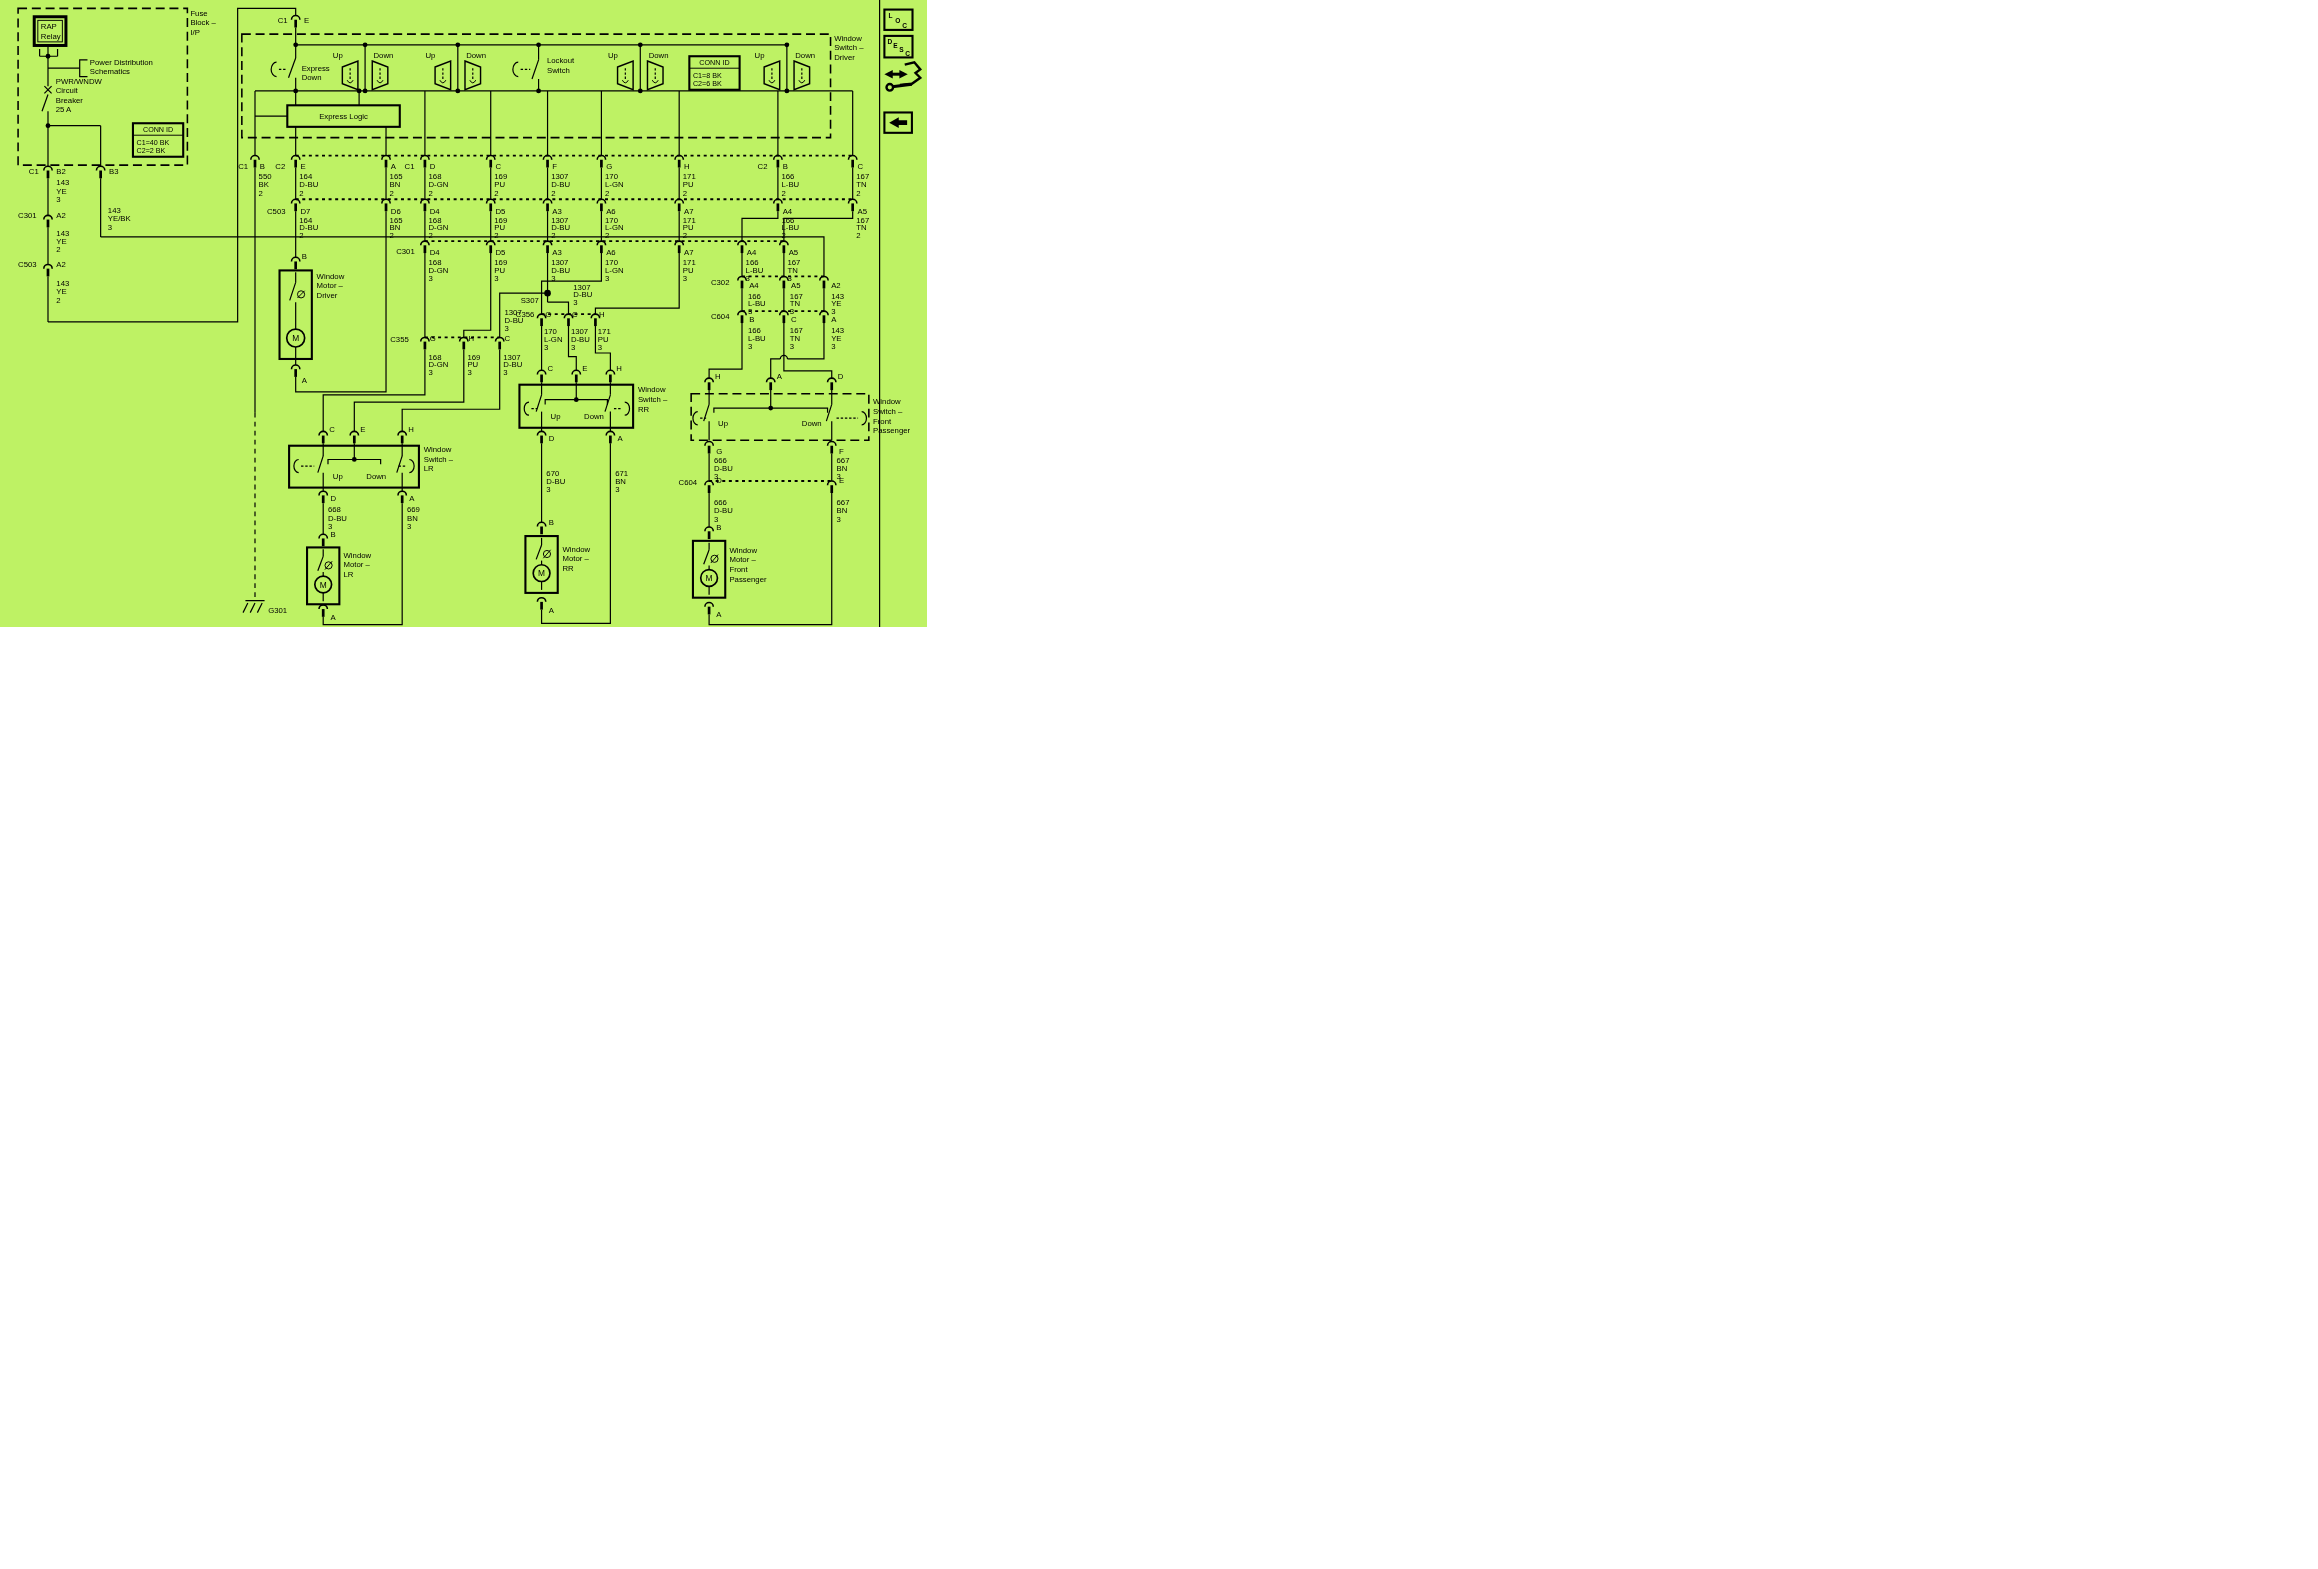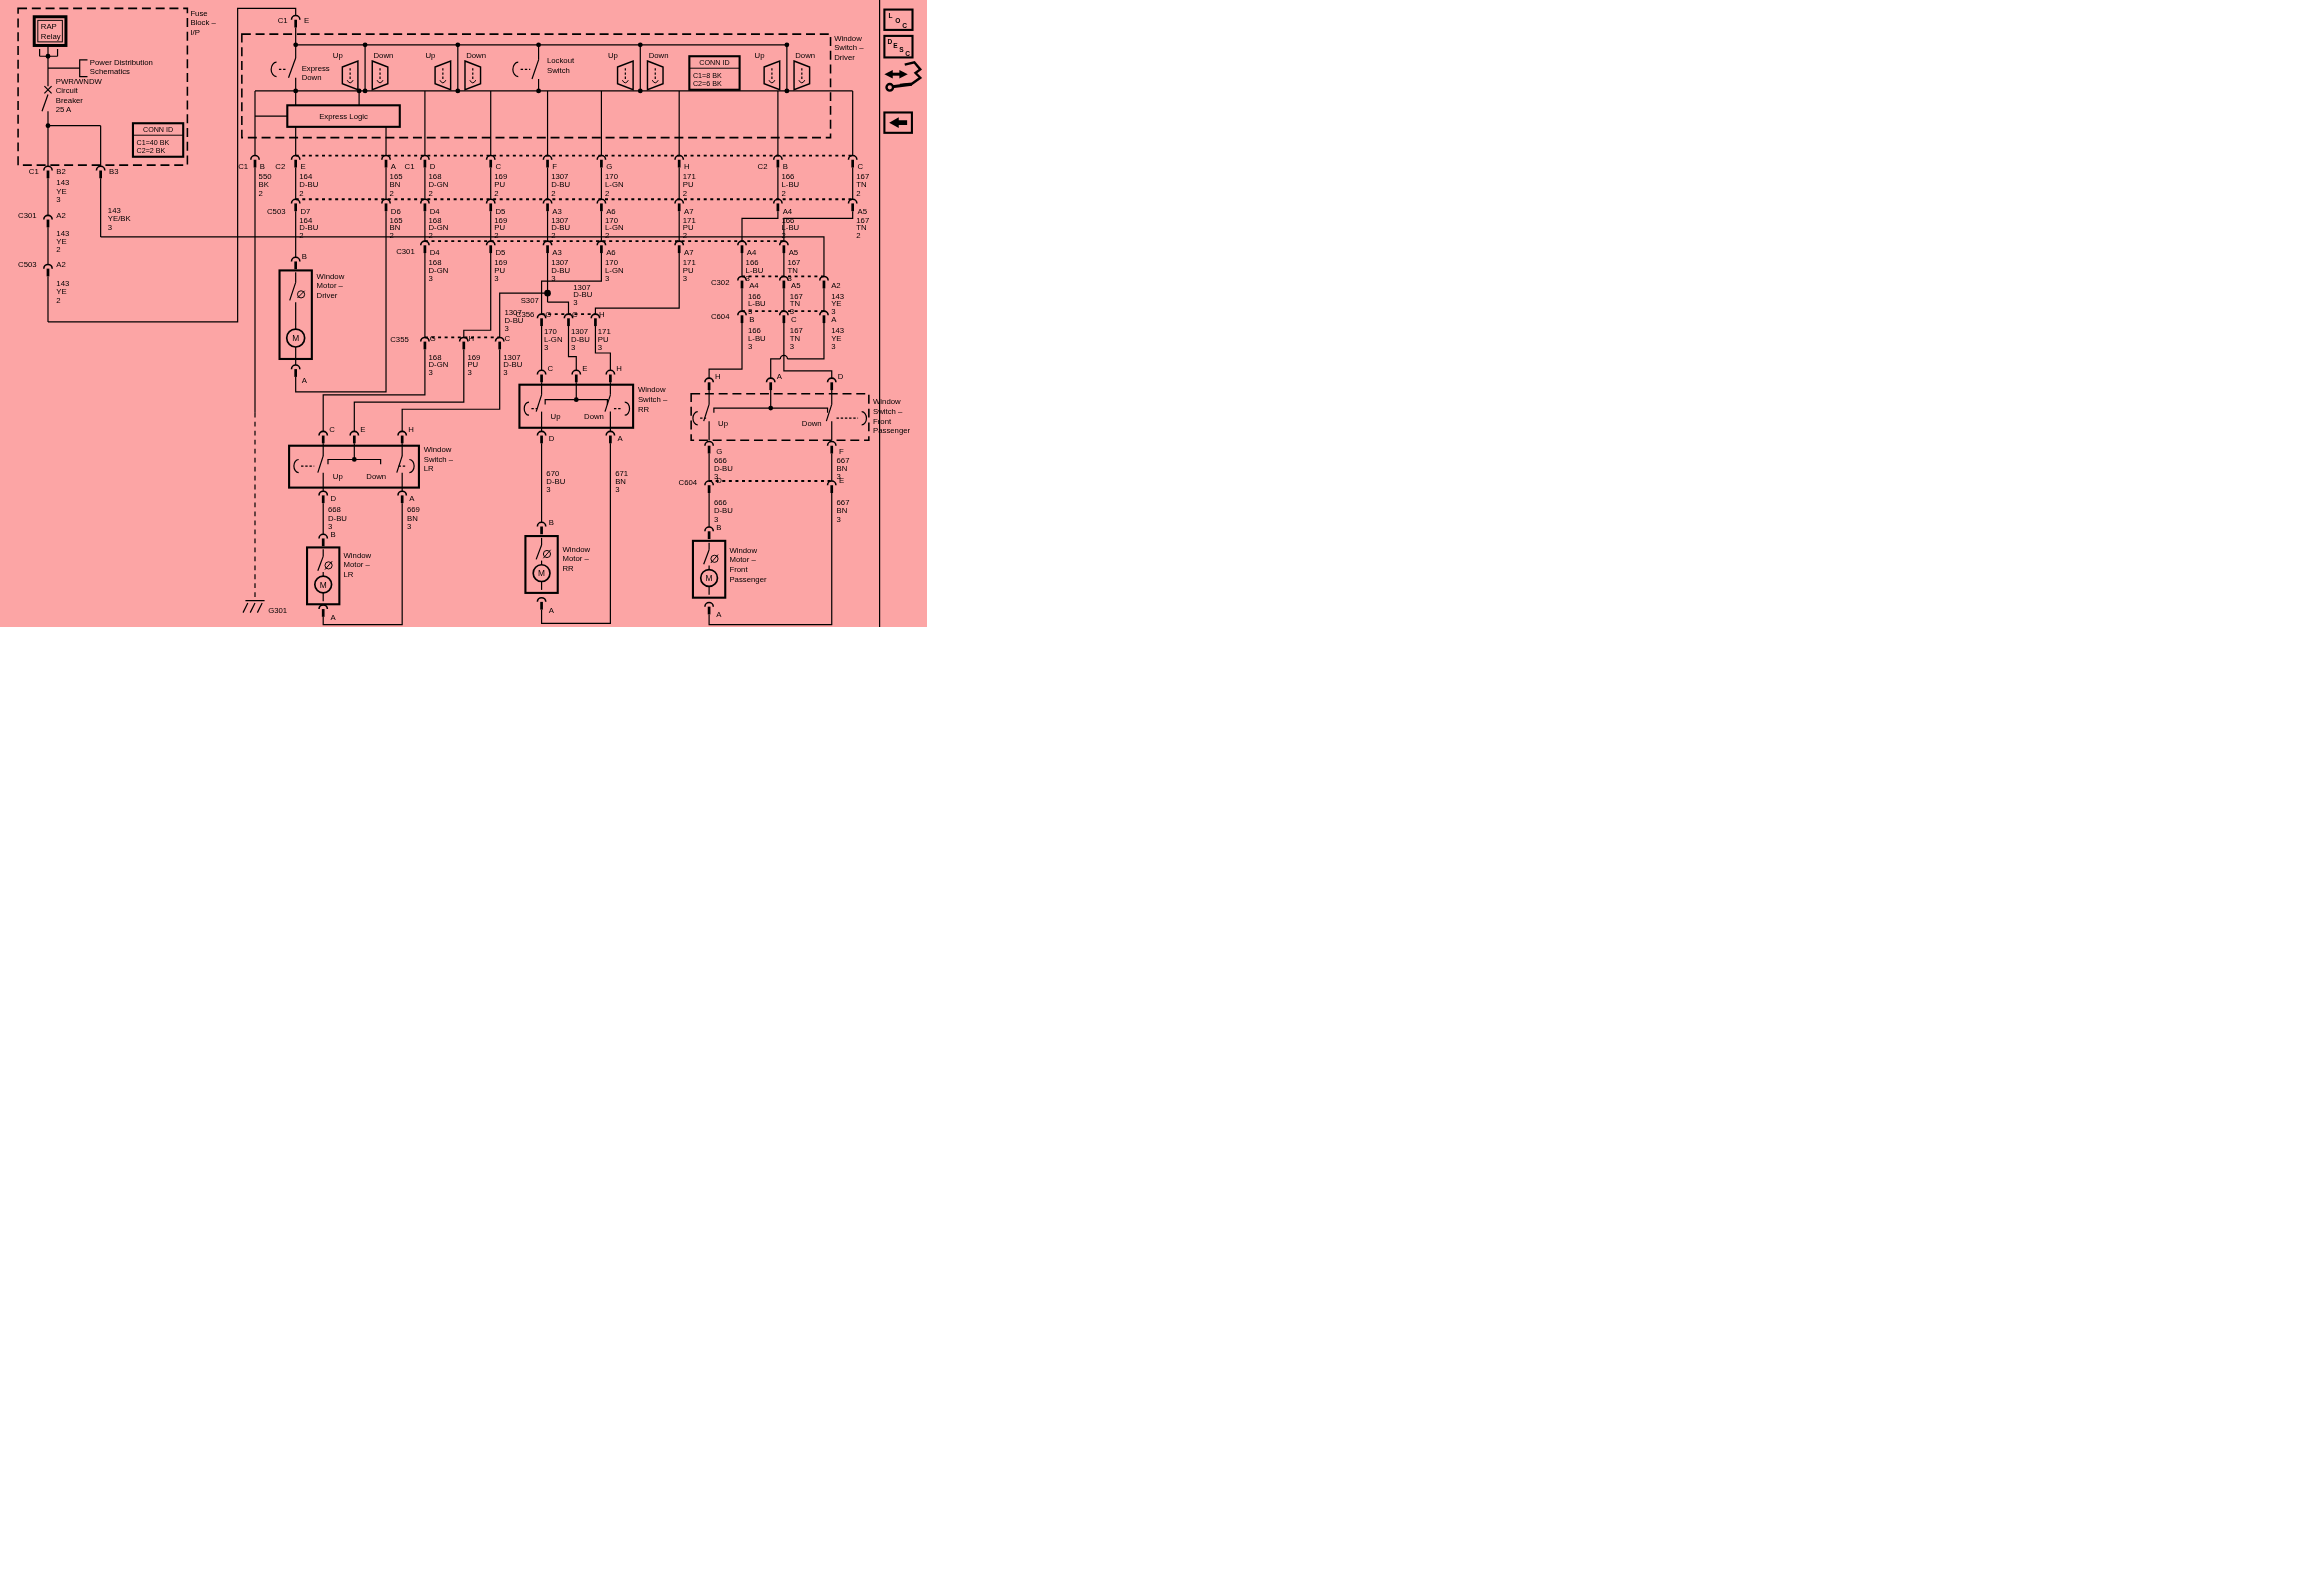--- a/index.html
+++ b/index.html
@@ -1,16 +1,16 @@
 <!DOCTYPE html>
 <html style="font-size:9.6px"><head>
 <meta charset="utf-8">
 <style>
   html,body{margin:0;padding:0;background:#fff;}
-  .page{width:927px;height:627px;background:#fca5a5;position:relative;font-family:"Liberation Sans",sans-serif;}
+  .page{width:927px;height:627px;background:#bef264;position:relative;font-family:"Liberation Sans",sans-serif;}
   svg{display:block;}
   text{font-family:"Liberation Sans","DejaVu Sans",sans-serif;fill:#000;font-size:13px;}
   .t12{font-size:12px;}
   .t11{font-size:11px;font-weight:bold;}
   .t14{font-size:14px;}
   .mid{text-anchor:middle;}
   .wire{stroke:#000;stroke-width:2;fill:none;}
   .boxb{stroke:#000;stroke-width:3.5;fill:none;}
   .boxb2{stroke:#000;stroke-width:5;fill:none;}
   .dashbox{stroke:#000;stroke-width:2.6;fill:none;stroke-dasharray:15 8;}

